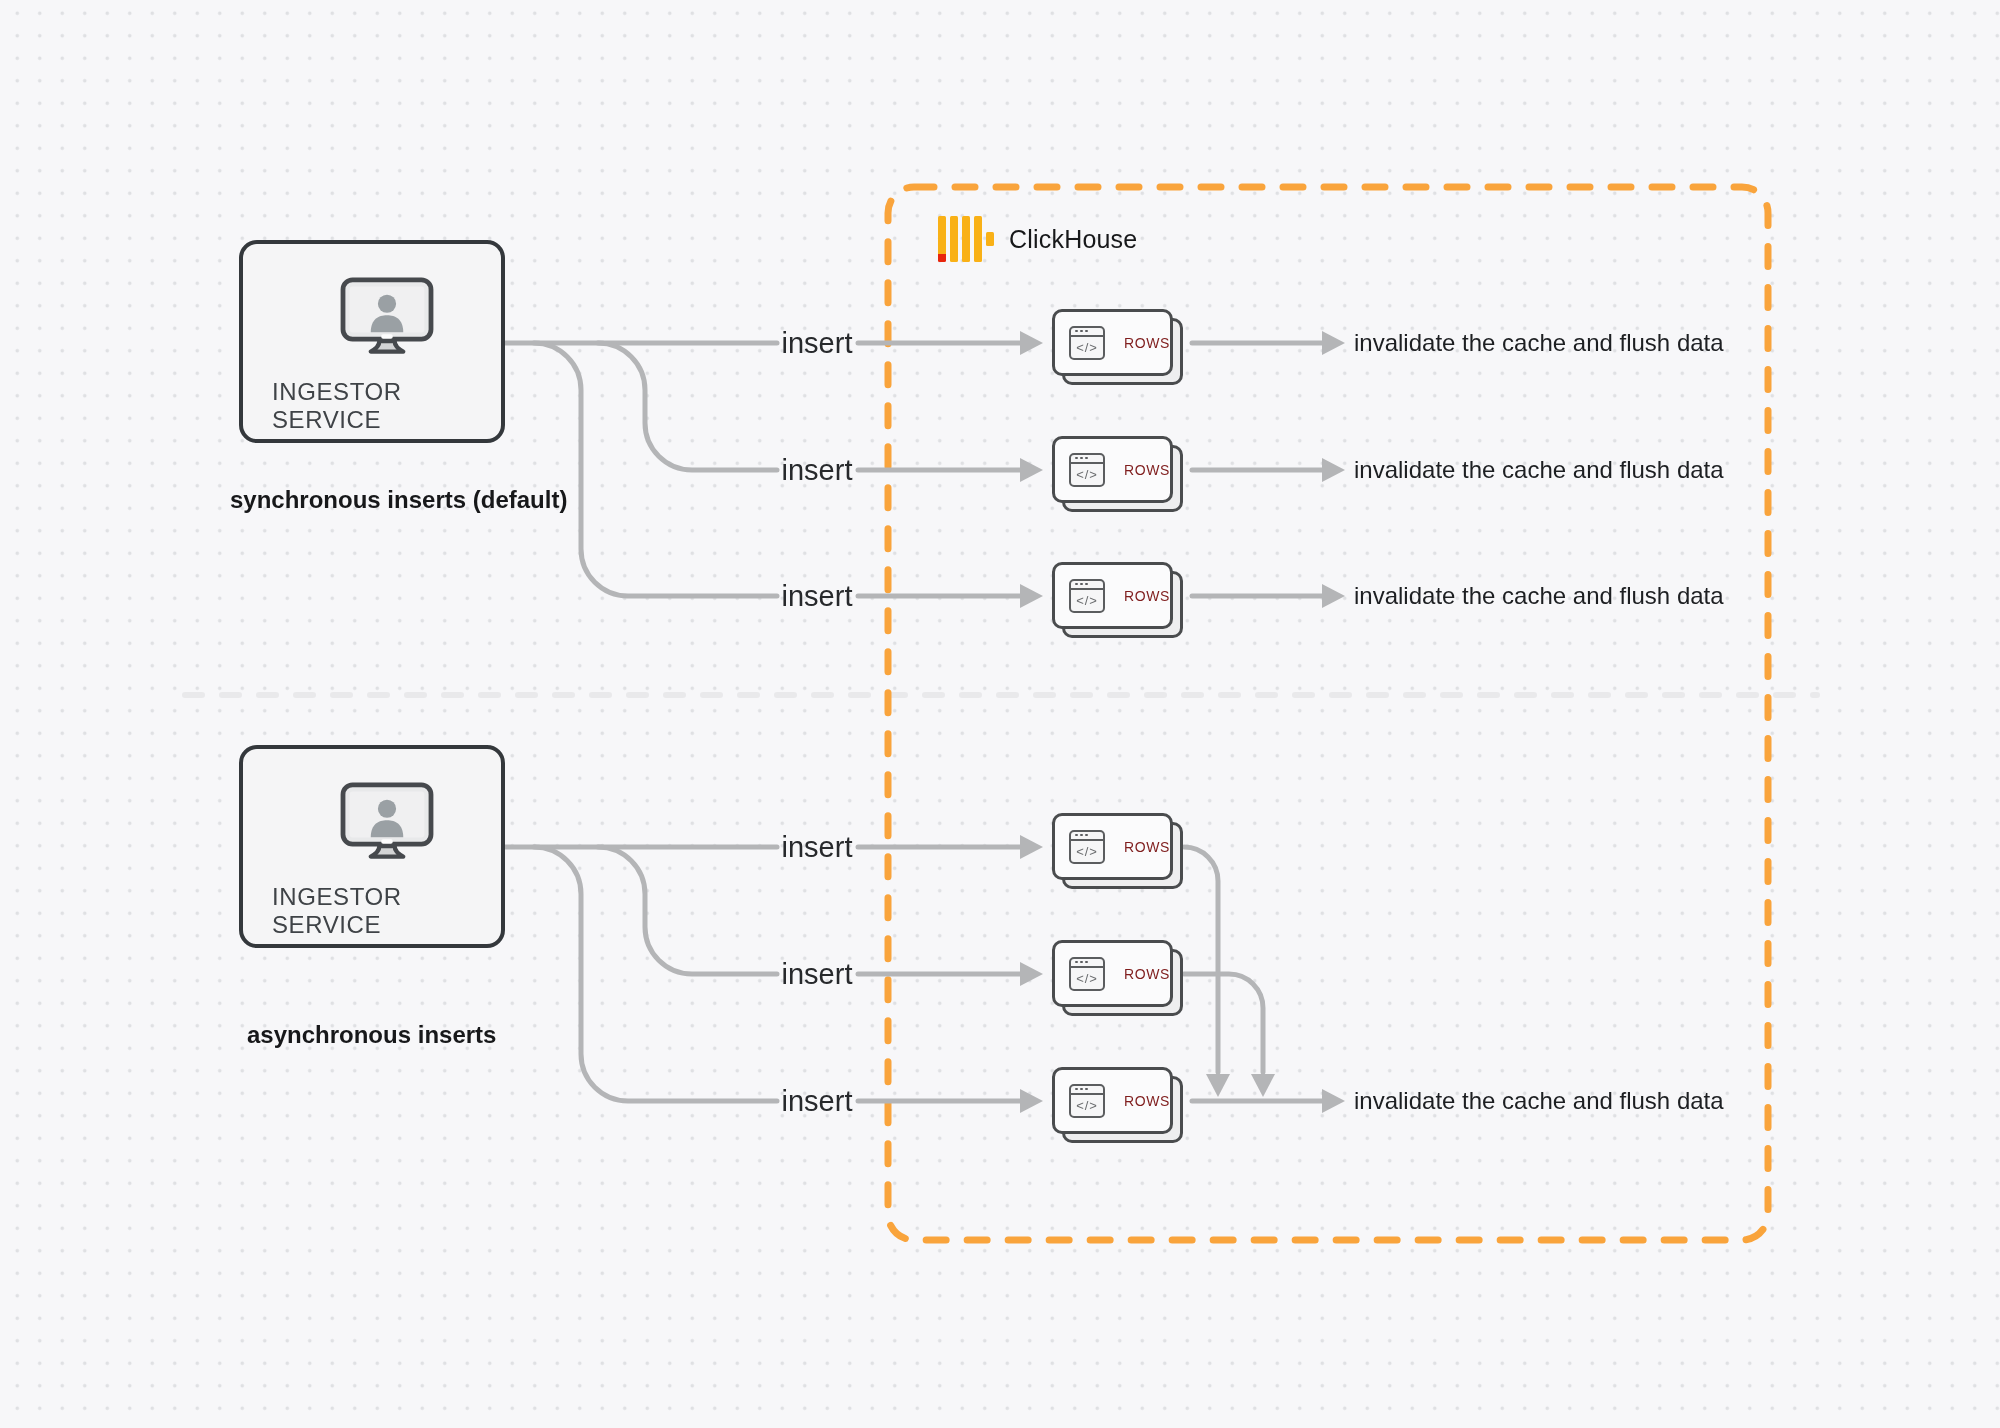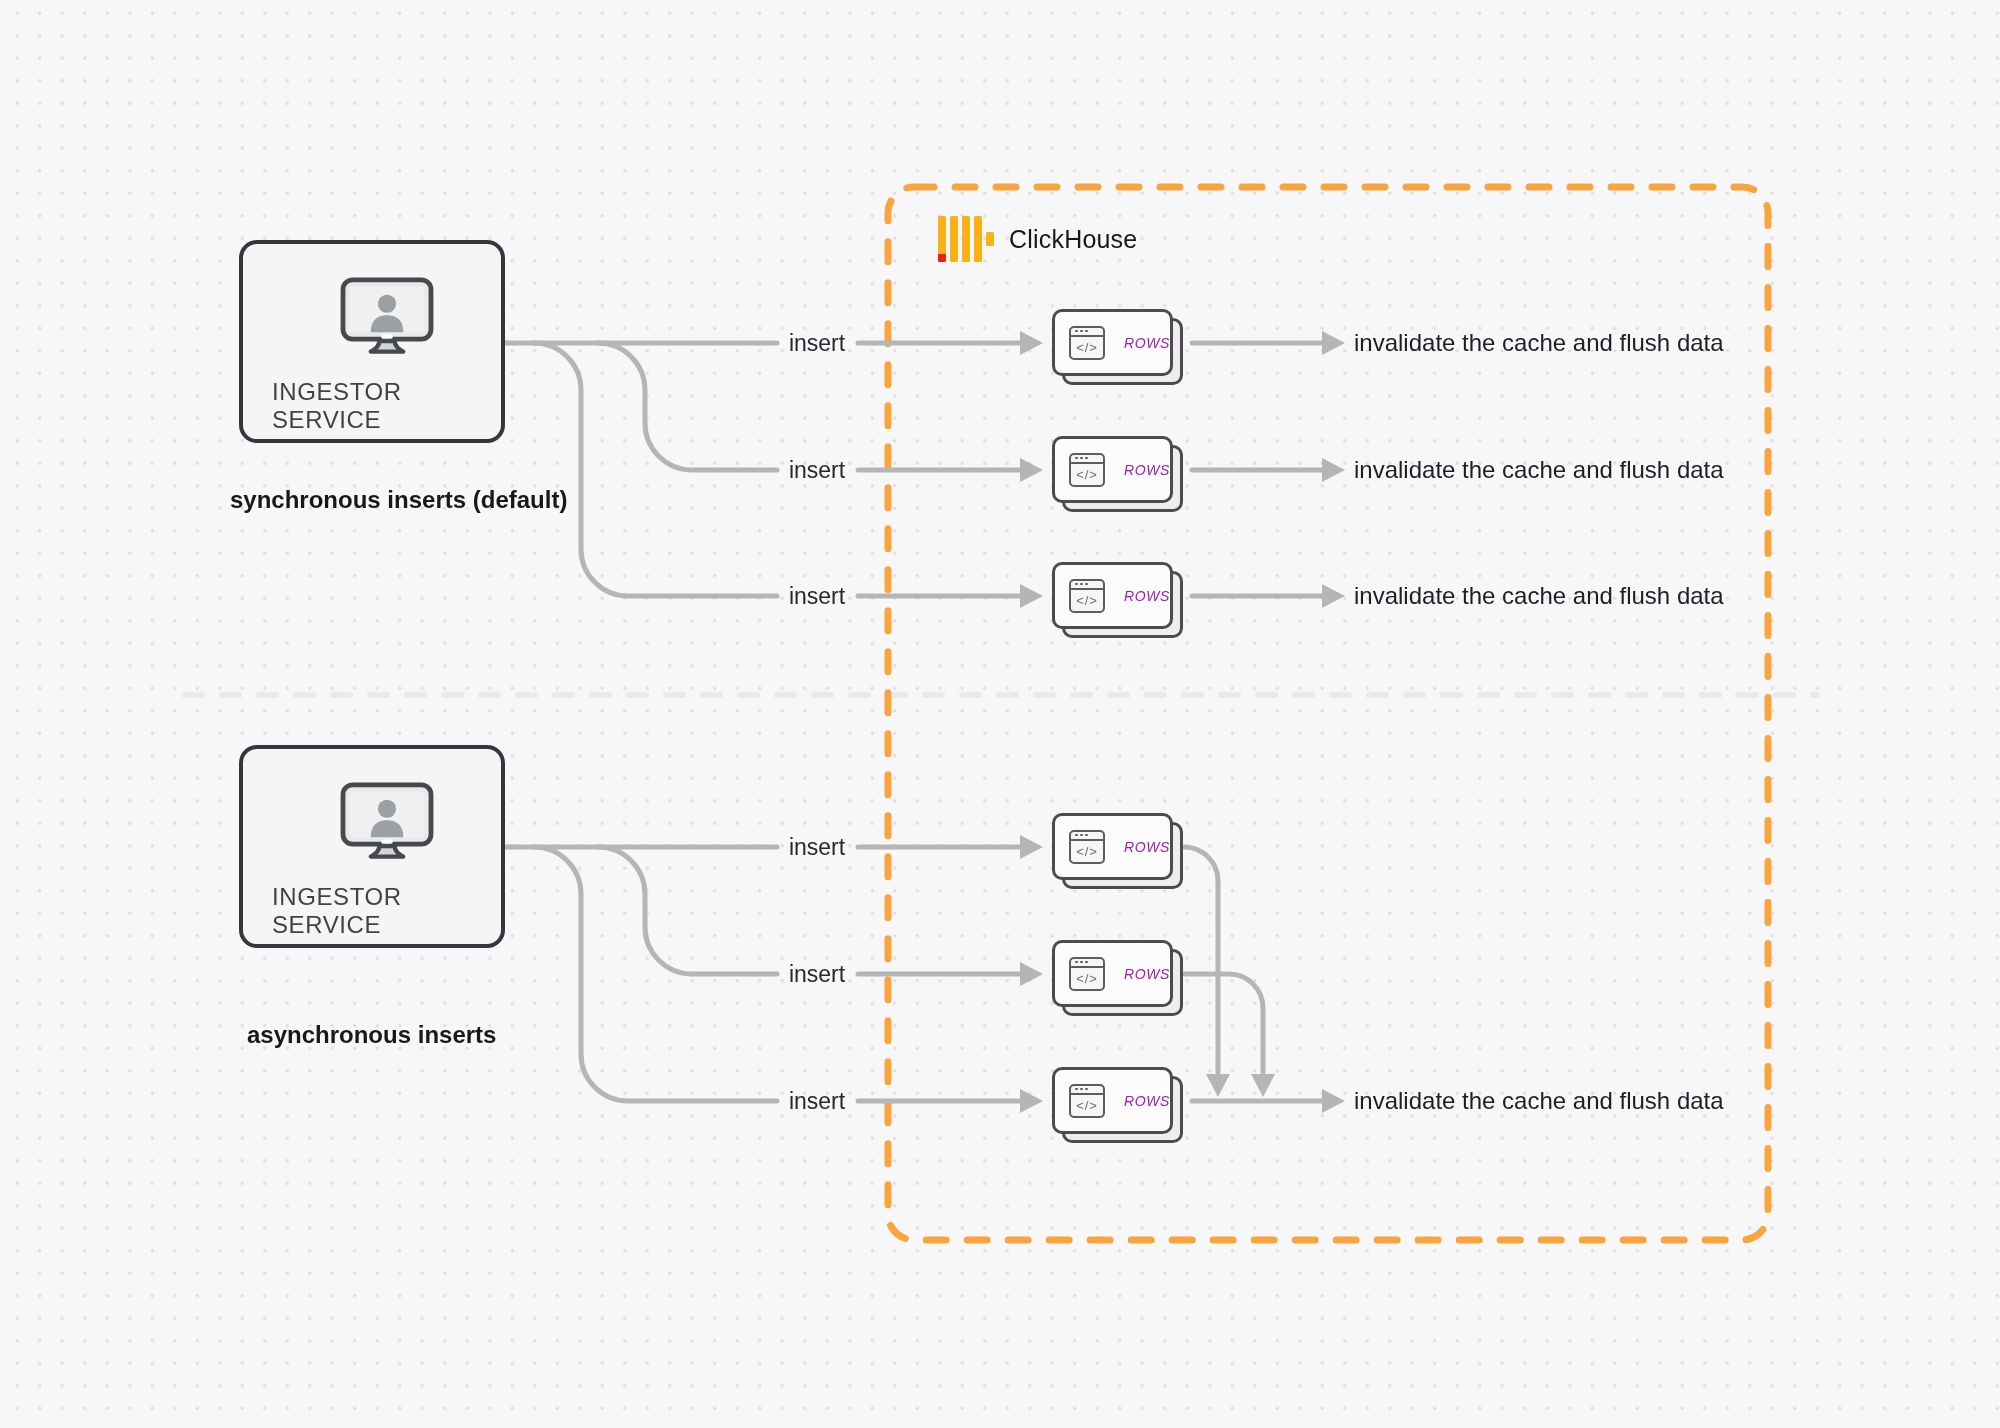--- a/index.html
+++ b/index.html
@@ -24,42 +24,42 @@
   .service-box .monitor{margin-top:32px;}
   .service-label{
     margin-top:14px;font-size:24px;color:#3f4347;letter-spacing:0.6px;
   }
 
   
   .caption{font-size:24px;font-weight:bold;color:#17181a;transform:translateY(-50%);white-space:nowrap;}
 
   
   .insert-label{
-    font-size:23px;color:#27292c;transform:translate(-50%,-50%);white-space:nowrap;
+    font-size:29px;color:#27292c;transform:translate(-50%,-50%);white-space:nowrap;
   }
 
   
   .result-label{
     font-size:24px;color:#1d1f22;transform:translateY(-50%);white-space:nowrap;
   }
 
   
   .card-stack{width:131px;height:77px;}
   .card-back,.card-front{
     position:absolute;width:121px;height:67px;box-sizing:border-box;
     border:3px solid #4a4c4e;border-radius:10px;
   }
   .card-back{left:10px;top:9px;background:#eeeeef;}
   .card-front{left:0;top:0;background:#fbfbfc;display:flex;align-items:center;padding-left:14px;}
   .browser-icon{width:42px;height:34px;box-sizing:border-box;border:2.5px solid #5b5d5f;border-radius:5px;background:#f6f6f7;}
   .browser-top{height:9px;box-sizing:border-box;border-bottom:2.5px solid #5b5d5f;display:flex;align-items:center;gap:2.5px;padding-left:4px;}
   .browser-top i{width:2.5px;height:2.5px;border-radius:50%;background:#5b5d5f;}
   .browser-body{height:22px;display:flex;align-items:center;justify-content:center;
     font-size:13px;color:#6a6c6e;letter-spacing:1px;}
-  .rows-label{margin-left:19px;font-size:14px;font-style:italic;color:#a21caf;letter-spacing:0.6px;}
+  .rows-label{margin-left:19px;font-size:14px;color:#7f1d1d;letter-spacing:0.6px;}
 
   
   .ch-header{display:flex;align-items:center;gap:15px;padding-left:20px;}
   .ch-bars{display:flex;align-items:center;gap:4px;height:46px;}
   .ch-bar{width:8px;height:46px;border-radius:1.5px;background:#f9b117;}
   .ch-bar.first{background:linear-gradient(to bottom,#f9b117 0 38px,#e8250c 38px 46px);}
   .ch-bar.short{height:14px;}
   .ch-brand{font-size:25px;font-weight:500;color:#17181a;letter-spacing:0.2px;}
 </style>
 </head>

